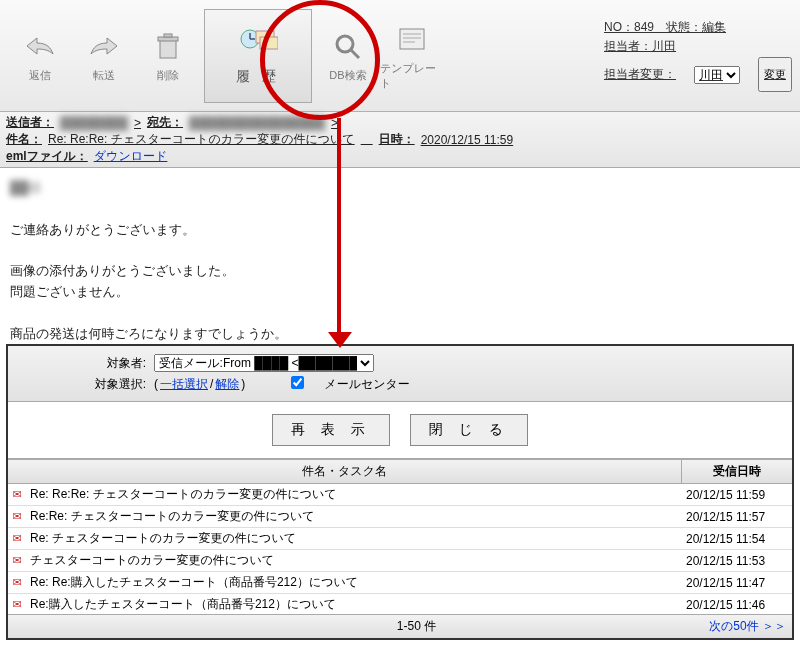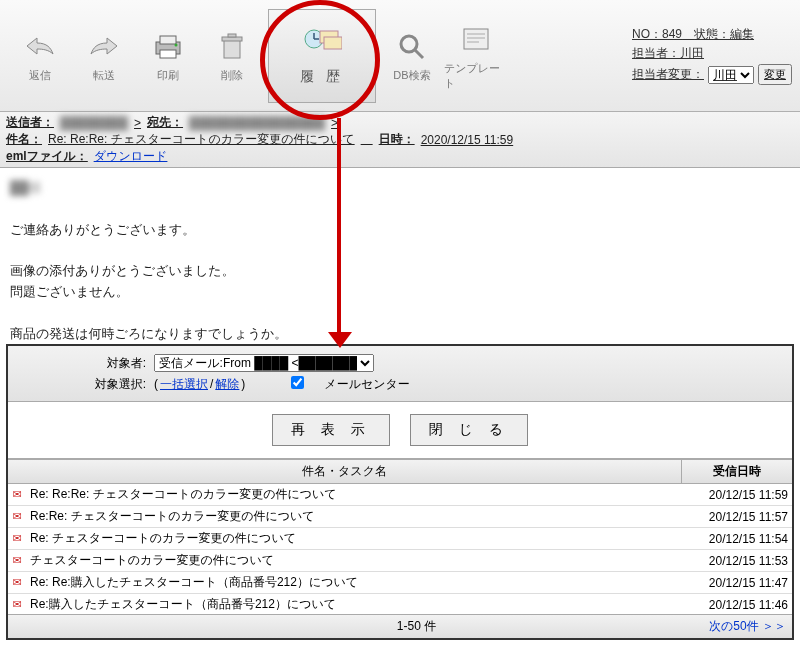--- a/index.html
+++ b/index.html
@@ -5,23 +5,23 @@
     * { box-sizing: border-box; margin: 0; padding: 0; }
     body { font-family: "MS PGothic", sans-serif; background: #fff; width: 800px; height: 649px; overflow: hidden; font-size: 12px; }
 
     .toolbar { display: flex; align-items: center; background: linear-gradient(#fafafa,#e8e8e8); border-bottom: 1px solid #b0b0b0; height: 112px; padding: 0 8px; }
     .toolbar .tbtn { display: flex; flex-direction: column; align-items: center; justify-content: center; width: 64px; height: 90px; cursor: pointer; color: #888; }
     .toolbar .tbtn .ticon { width: 36px; height: 36px; display:flex; align-items:center; justify-content:center; }
     .toolbar .tbtn .tlabel { margin-top: 4px; font-size: 11px; color:#777; }
     .toolbar .history-block { width: 108px; height: 94px; background: linear-gradient(#f5f5f5,#ddd); border: 1px solid #aaa; display:flex; flex-direction:column; align-items:center; justify-content:center; margin: 0 4px; }
     .history-label { font-size: 14px; color:#555; letter-spacing: 4px; margin-top:4px; }
     .toolbar-right { margin-left:auto; display:flex; flex-direction:column; gap:2px; font-size:12px; color:#333; align-items:flex-start;text-decoration:underline; }
-    .assignee-row { display:flex; align-items:center; gap:4px; }
+    .assignee-row { display:flex; align-items:center; gap:18px; }
     .assignee-row select { font-size:12px; }
-    .assignee-row button { font-size:11px; padding:1px 4px; }
+    .assignee-row button { font-size:11px; padding:8px 4px; }
 
     .history-circle { position:absolute; left:260px; top:0px; width:120px; height:120px; border:5px solid #cc0000; border-radius:50%; pointer-events:none; z-index:50; }
     .arrow-line { position:absolute; left:337px; top:118px; width:4px; height:218px; background:#cc0000; z-index:50; }
     .arrow-head { position:absolute; left:328px; top:332px; width:0; height:0; border-left:12px solid transparent; border-right:12px solid transparent; border-top:16px solid #cc0000; z-index:50; }
 
     .meta-bar { background: linear-gradient(#f4f4f4,#e5e5e5); border-bottom:1px solid #aaa; padding:2px 6px; font-size:12px; color:#222; }
     .meta-bar .row { display:flex; gap:6px; align-items:center;text-decoration:underline; }
     .meta-bar .label { font-weight: bold; }
     .meta-bar a { color:#0033cc; }
     .blur { filter: blur(3px); color:#888; }
@@ -40,21 +40,21 @@
     .hw-buttons button { padding:6px 18px; font-size:14px; letter-spacing:6px; background:#efefef; border:1px solid #888; cursor:pointer; }
 
     .hw-table { flex:1; overflow:hidden; display:flex; flex-direction:column; }
     .hw-thead { display:flex; background:linear-gradient(#f2f2f2,#e0e0e0); border-top:1px solid #aaa; border-bottom:1px solid #aaa; }
     .hw-thead .col-subj { flex:1; text-align:center; font-weight:normal; padding:3px 4px; border-right:1px solid #aaa; }
     .hw-thead .col-date { width:110px; text-align:center; font-weight:bold; padding:3px 4px; }
     .hw-tbody { flex:1; overflow:auto; }
     .hw-tr { display:flex; border-bottom:1px solid #ddd; align-items:center; }
     .hw-tr .rowicon { width:18px; text-align:center; color:#cc2222; font-size:11px; }
     .hw-tr .subj { flex:1; padding:2px 4px; text-align:left; }
-    .hw-tr .date { width:110px; padding:2px 4px; text-align:right; }
+    .hw-tr .date { width:110px; padding:2px 4px; text-align:left; }
 
     .hw-foot { display:flex; align-items:flex-start; background:linear-gradient(#f2f2f2,#e0e0e0); border-top:1px solid #aaa; padding:3px 6px; }
     .hw-foot .center { flex:1; text-align:center; }
     .hw-foot .next { color:#0033cc; cursor:pointer; }
   </style>
 </head>
 <body>
 
 <div class="history-circle"></div>
 <div class="arrow-line"></div>
@@ -69,31 +69,20 @@
       </div>
     <div class="tlabel">返信</div>
   </div>
   <div class="tbtn">
     <div class="ticon">
         <svg width="30" height="24">
           <path d="M28 12 L18 4 L18 9 C8 9 4 14 2 20 C6 16 12 15 18 15 L18 20 Z" fill="#ddd" stroke="#888"></path>
         </svg>
       </div>
     <div class="tlabel">転送</div>
-  </div>
-  <div class="tbtn">
-    <div class="ticon">
-        <svg width="32" height="28">
-          <rect x="4" y="10" width="24" height="12" fill="#bbb" stroke="#666"></rect>
-          <rect x="8" y="4" width="16" height="8" fill="#eee" stroke="#666"></rect>
-          <rect x="8" y="18" width="16" height="8" fill="#fff" stroke="#666"></rect>
-          <circle cx="24" cy="13" r="1.5" fill="#3a3"></circle>
-        </svg>
-      </div>
-    <div class="tlabel">印刷</div>
   </div>
   <div class="tbtn">
     <div class="ticon">
         <svg width="26" height="28">
           <rect x="5" y="8" width="16" height="18" fill="#ddd" stroke="#888"></rect>
           <rect x="3" y="5" width="20" height="4" fill="#ccc" stroke="#888"></rect>
           <rect x="9" y="2" width="8" height="3" fill="#ccc" stroke="#888"></rect>
         </svg>
       </div>
     <div class="tlabel">削除</div>

